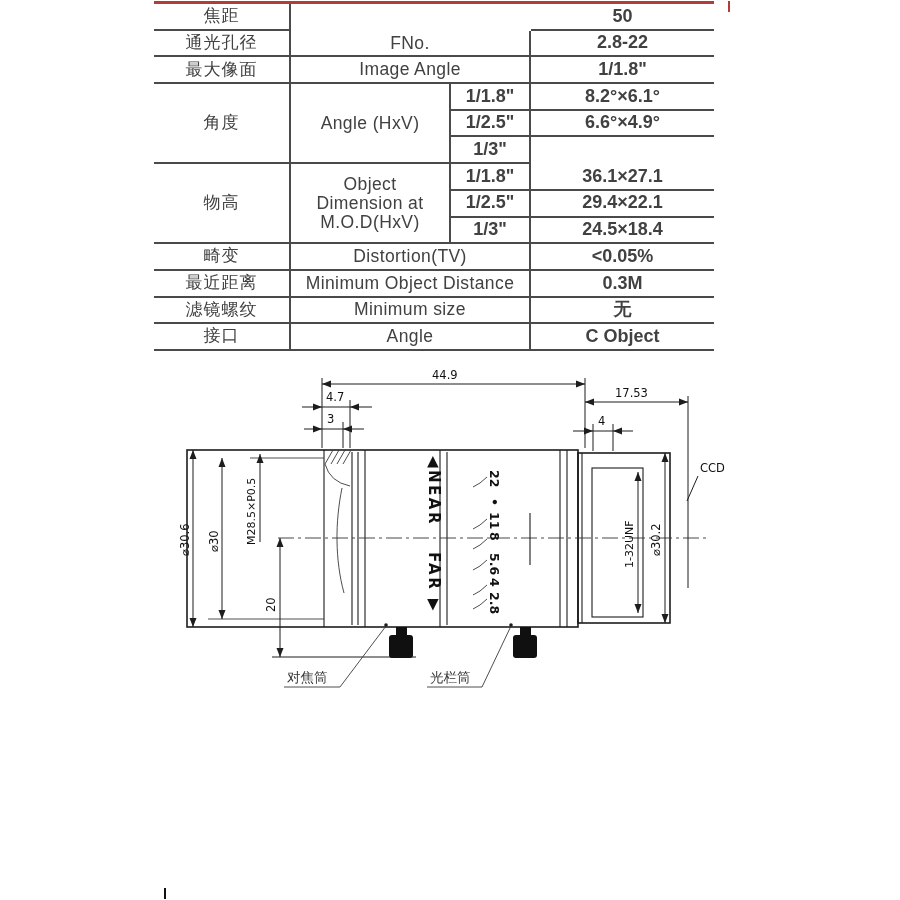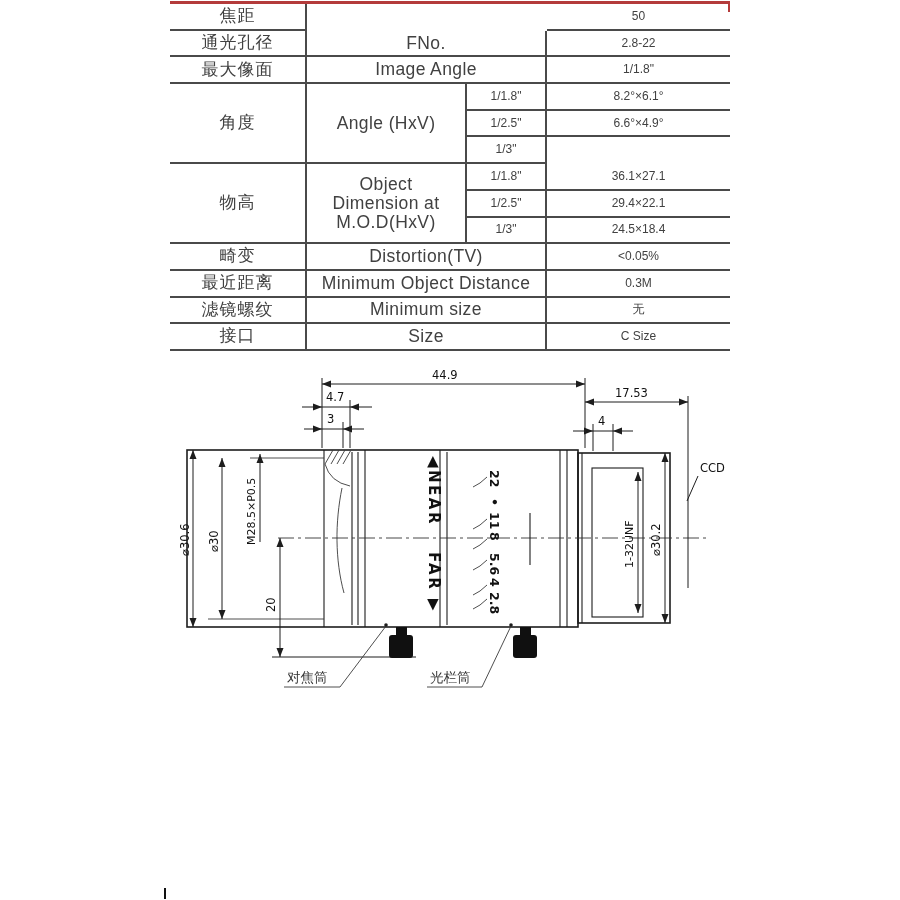--- a/index.html
+++ b/index.html
@@ -1,32 +1,32 @@
 <!DOCTYPE html>
 <html><head>
 <meta charset="utf-8">
 <style>
   html,body{margin:0;padding:0;width:900px;height:900px;background:#fff;overflow:hidden;}
   body{position:relative;font-family:"Liberation Sans","DejaVu Sans",sans-serif;color:#414141;}
 
   
   .spec-table{
-    position:absolute;left:170px;top:1px;width:560px;
+    position:absolute;left:154px;top:1px;width:560px;
     display:grid;
     grid-template-columns:137px 160px 80px 183px;
     grid-template-rows:repeat(13,26.7px);
     border-top:3px solid #b43b3b;
     box-sizing:content-box;
   }
   .c{display:flex;align-items:center;justify-content:center;text-align:center;line-height:1.08;}
   .bb{border-bottom:2px solid #4a4a4a;}
   .br{border-right:2px solid #4a4a4a;}
   .cn{font-size:17px;letter-spacing:1px;}
   .en{font-size:17.5px;letter-spacing:.4px;}
-  .val{font-size:12px;}
+  .val{font-size:18px;font-weight:bold;}
   .narrow{display:block;width:110px;margin:12px auto;}
   .corner-accent{position:absolute;left:728px;top:1px;width:2px;height:11px;background:#b43b3b;}
 
   
   .diagram{position:absolute;left:160px;top:360px;width:580px;height:350px;}
   .ln{stroke:#1d1d1d;stroke-width:1.6;fill:none;}
   .md{stroke:#1d1d1d;stroke-width:1.1;fill:none;}
   .thin{stroke:#3a3a3a;stroke-width:.9;fill:none;}
   .dim{stroke:#1d1d1d;stroke-width:1;fill:none;}
   .cl{stroke:#333;stroke-width:.9;fill:none;stroke-dasharray:16 4 3 4;}
@@ -80,22 +80,22 @@
 
   <div class="c cn bb br" style="grid-area:11/1">最近距离</div>
   <div class="c en bb br" style="grid-area:11/2/12/4">Minimum Object Distance</div>
   <div class="c val bb" style="grid-area:11/4">0.3M</div>
 
   <div class="c cn bb br" style="grid-area:12/1">滤镜螺纹</div>
   <div class="c en bb br" style="grid-area:12/2/13/4">Minimum size</div>
   <div class="c val bb" style="grid-area:12/4">无</div>
 
   <div class="c cn bb br" style="grid-area:13/1">接口</div>
-  <div class="c en bb br" style="grid-area:13/2/14/4">Size</div>
-  <div class="c val bb" style="grid-area:13/4">C Size</div>
+  <div class="c en bb br" style="grid-area:13/2/14/4">Angle</div>
+  <div class="c val bb" style="grid-area:13/4">C Object</div>
 </div>
 <div class="corner-accent"></div>
 
 <svg class="diagram" viewBox="0 0 580 350" xmlns="http://www.w3.org/2000/svg">
   <defs>
     <marker id="ar" viewBox="0 0 10 8" refX="9.5" refY="4" markerWidth="11" markerHeight="8" orient="auto-start-reverse" markerUnits="userSpaceOnUse">
       <path d="M0.5,0.5 L9.5,4 L0.5,7.5 z" fill="#1d1d1d"></path>
     </marker>
   </defs>
 

